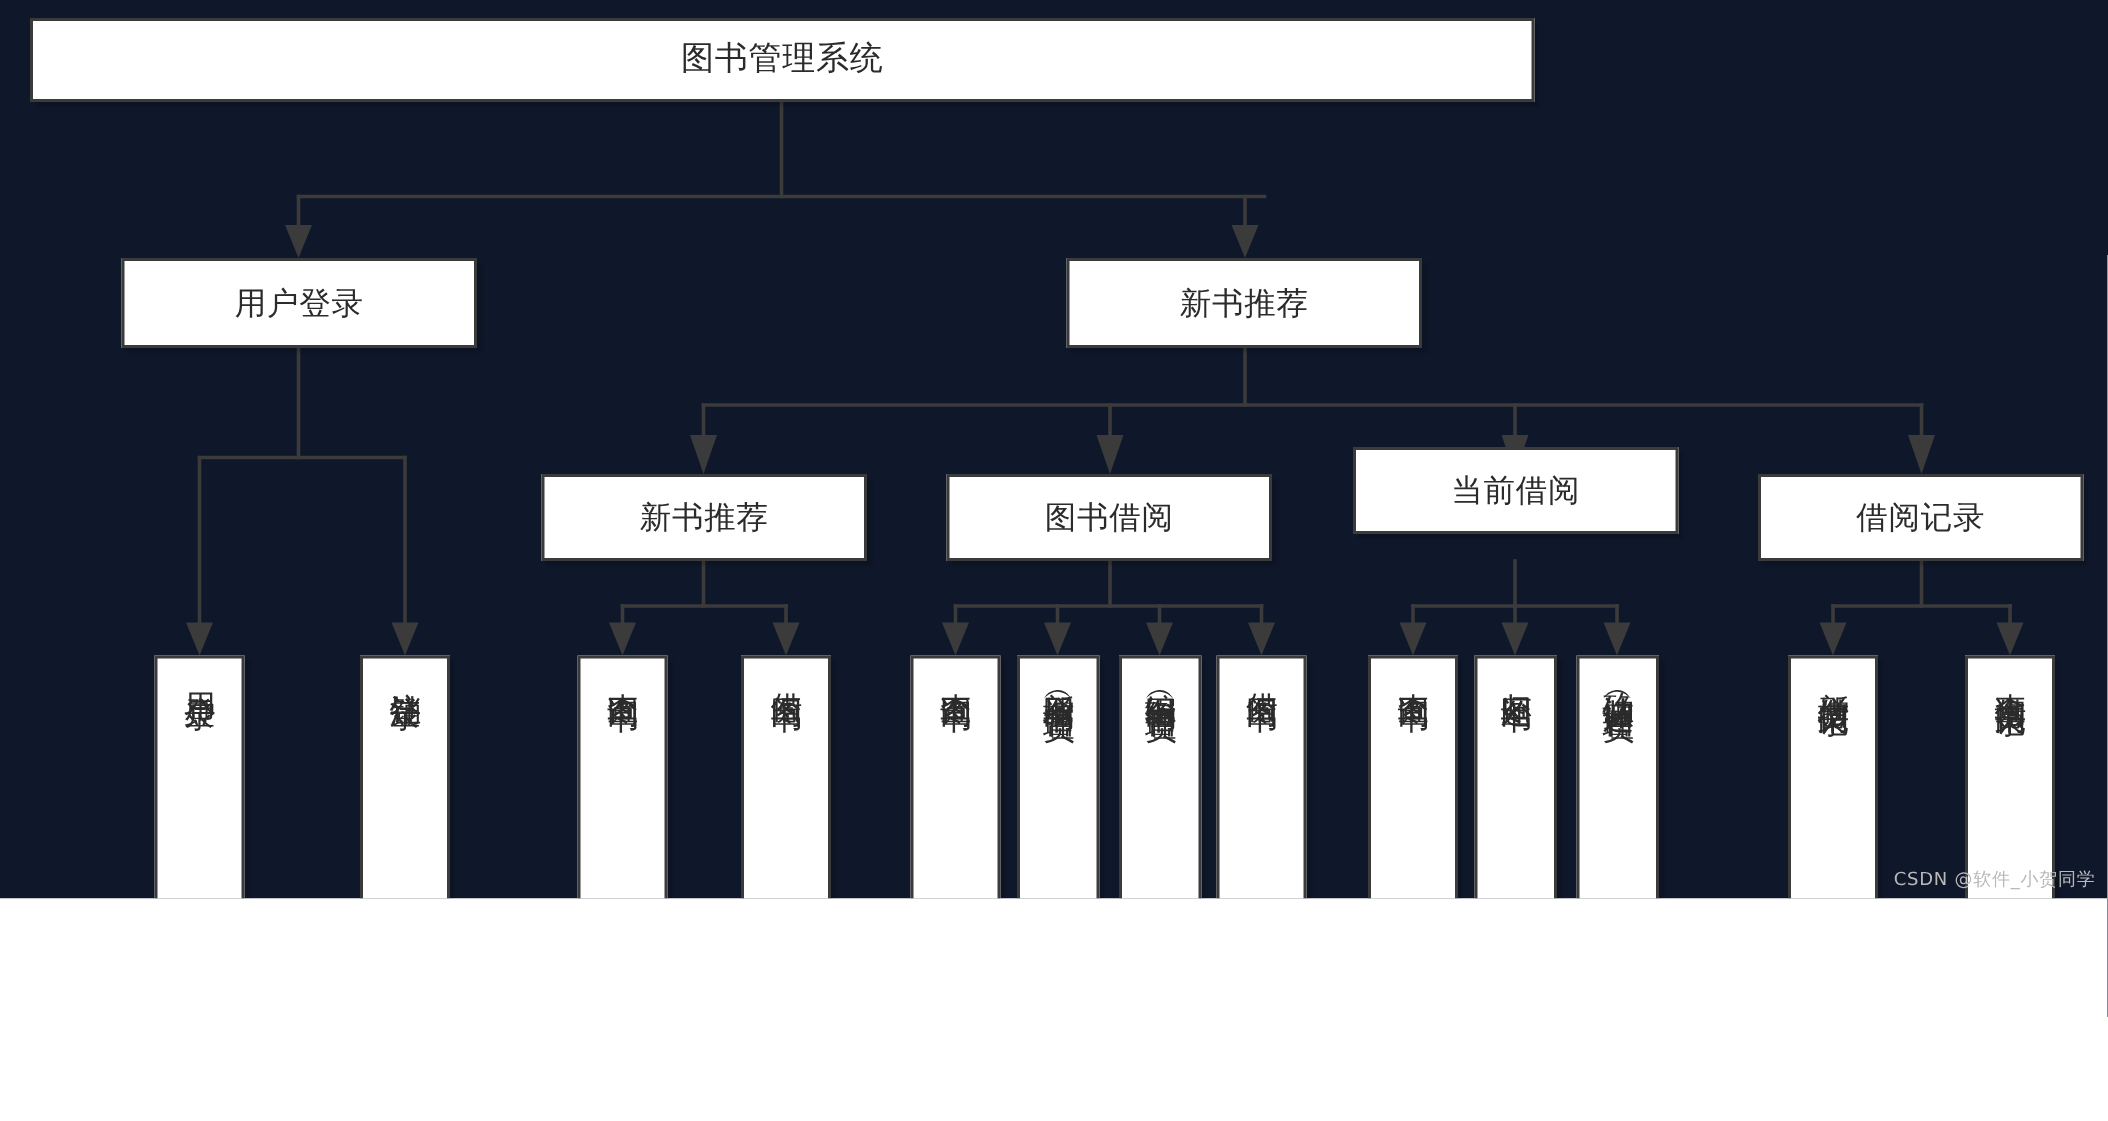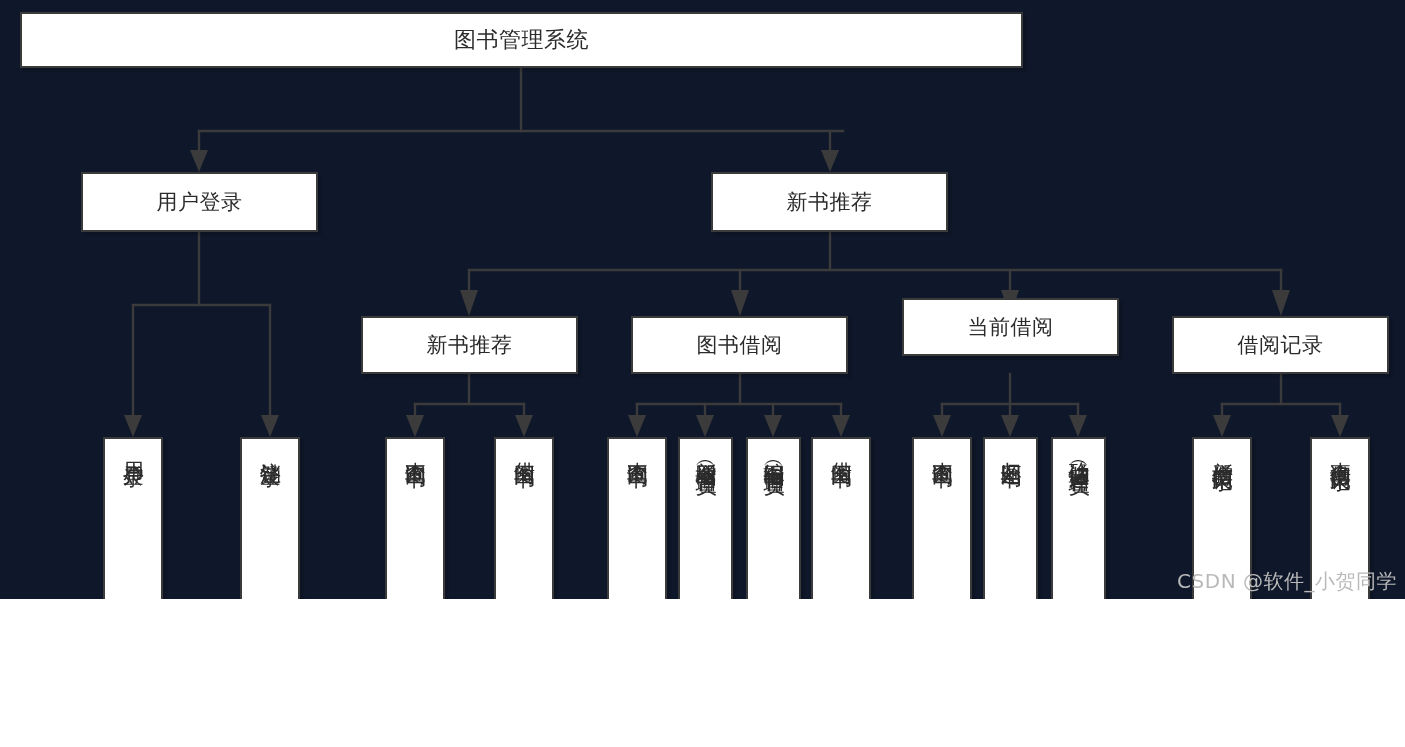--- a/index.html
+++ b/index.html
@@ -62,21 +62,21 @@
   }
   .node.leaf.tall .label {
     max-height: 290px;
   }
   .node.root .label { font-size: 22px; }
 
   #watermark {
     position: absolute;
     right: 8px;
     bottom: 4px;
-    font-size: 20px;
+    font-size: 12px;
     color: #b9b9b9;
     letter-spacing: 0.5px;
     white-space: nowrap;
     font-family: "DejaVu Sans", "Liberation Sans", sans-serif;
   }
 </style>
 </head>
 <body>
 
 <div id="diagram-root">

